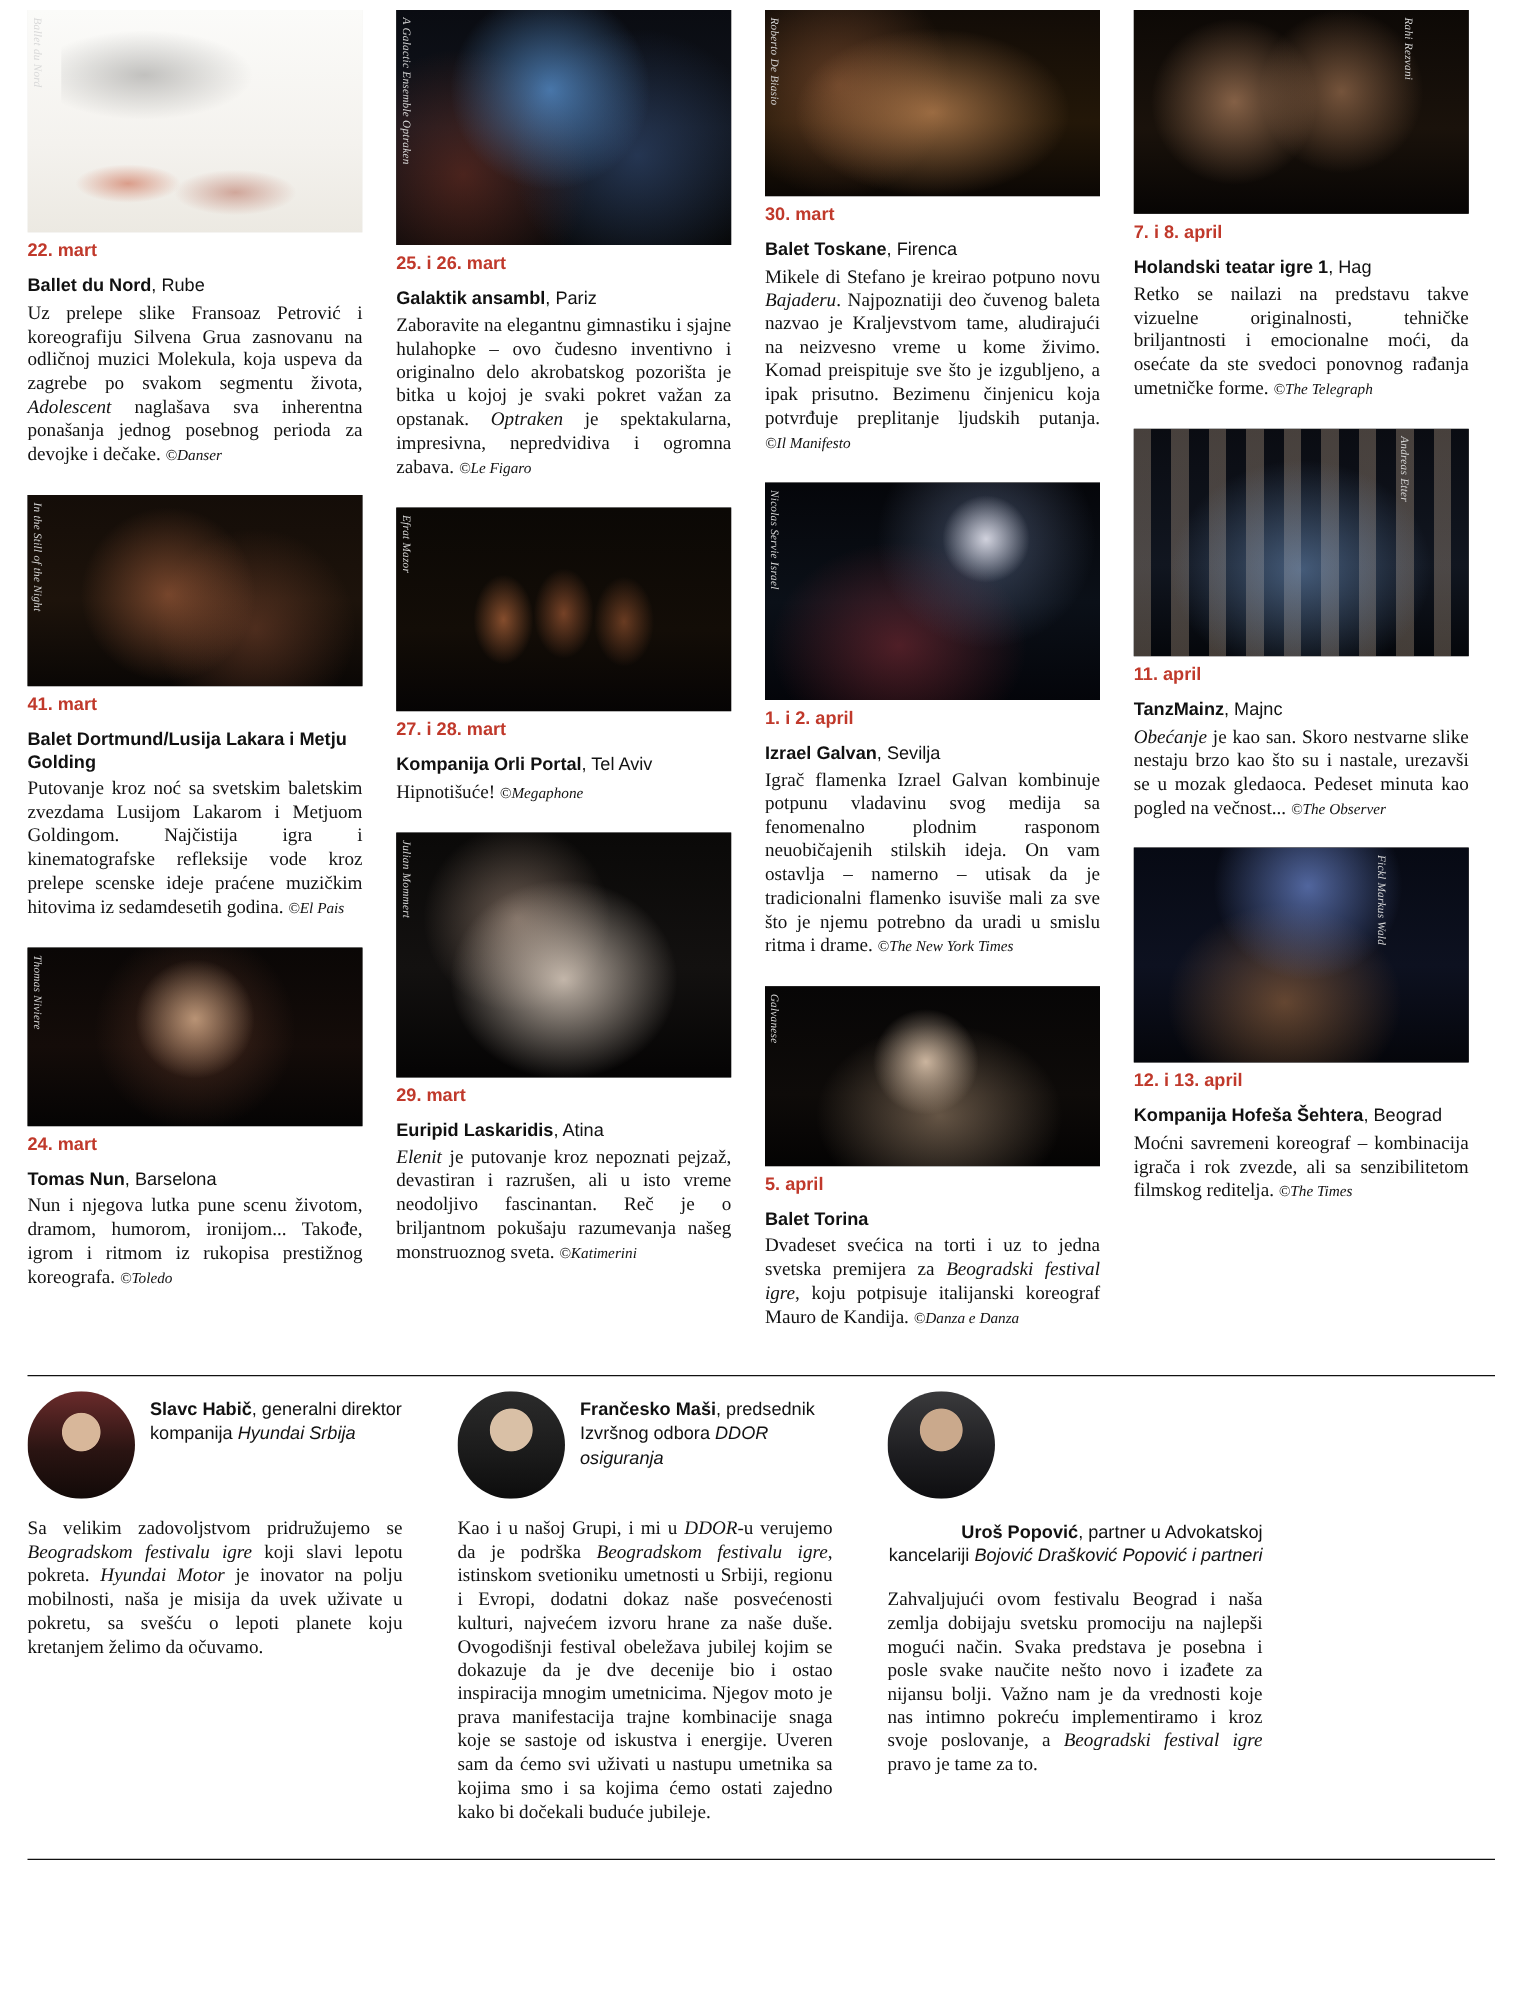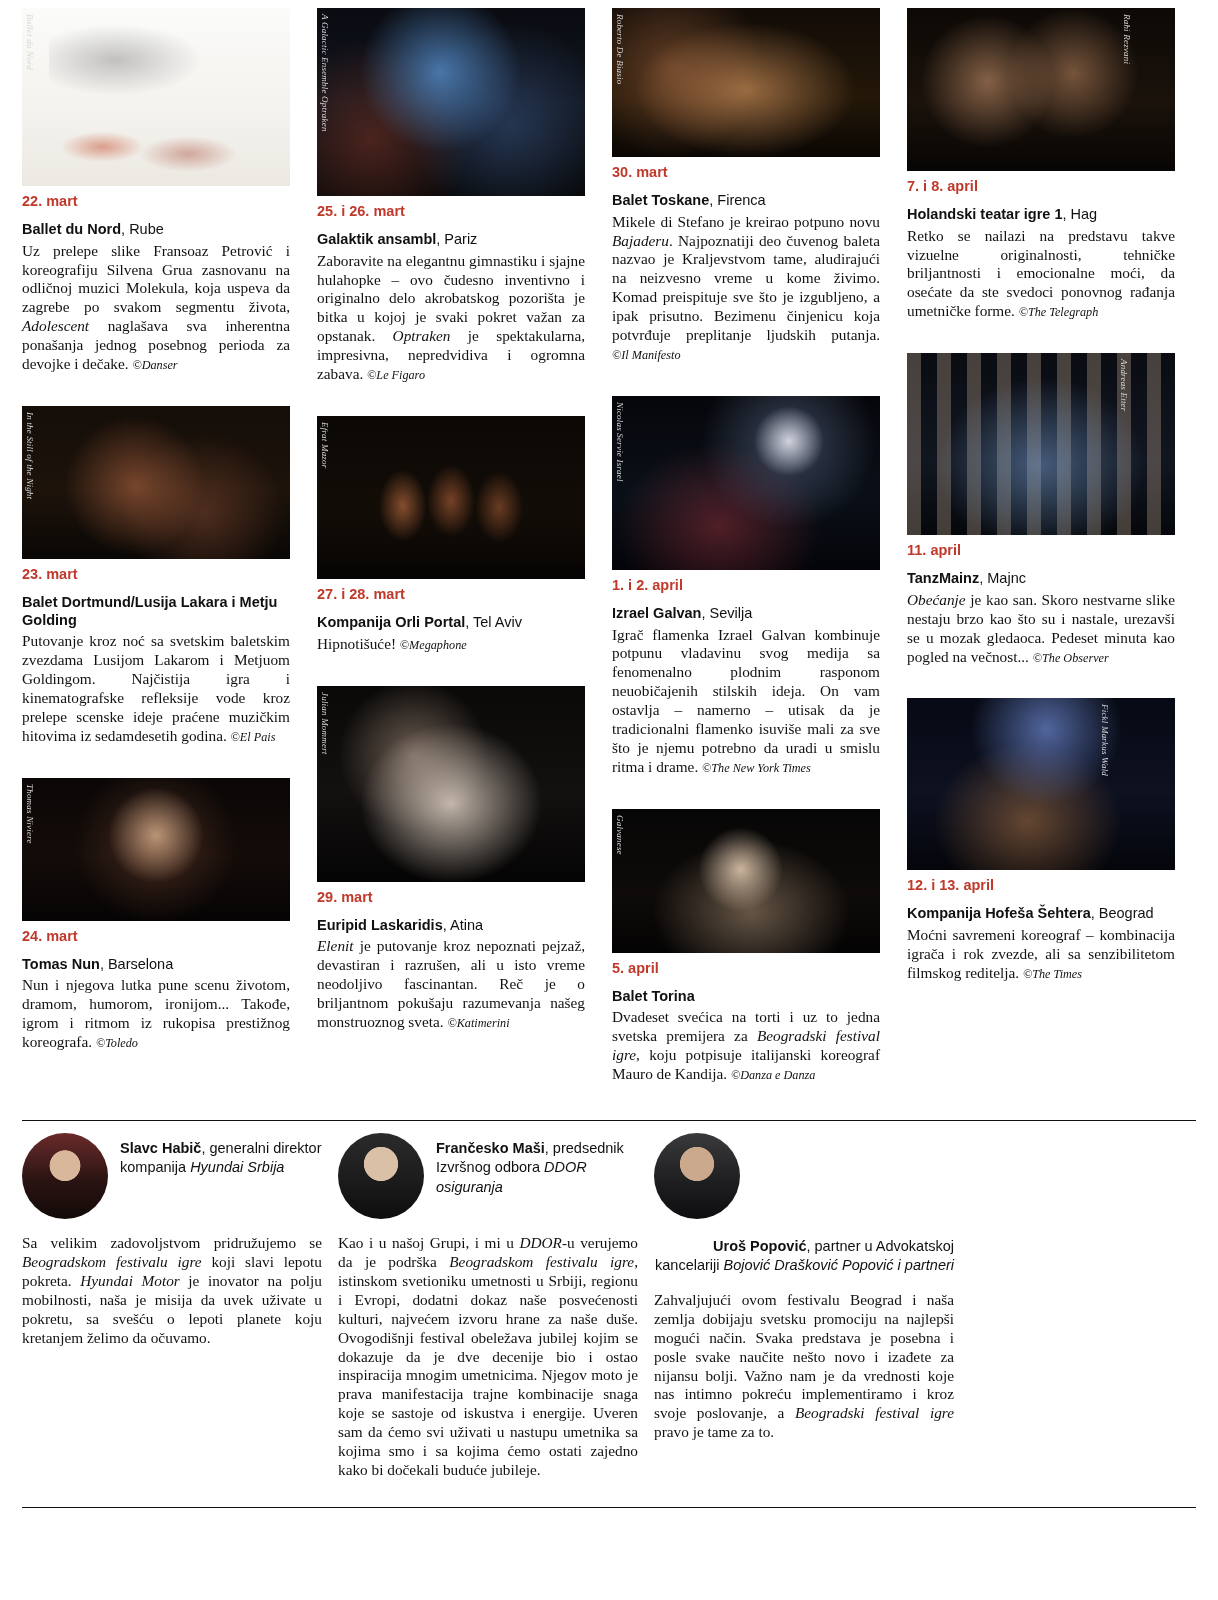--- a/index.html
+++ b/index.html
@@ -1,41 +1,41 @@
 <!DOCTYPE html>
 <html><head>
 <meta charset="utf-8">
 <style>
   html,body{margin:0;padding:0;background:#ffffff;}
   body{width:1218px;height:1600px;font-family:"Liberation Serif",serif;color:#111;}
   .page{position:relative;width:1218px;height:1600px;box-sizing:border-box;padding:8px 22px 10px 22px;}
 
   .grid{display:grid;grid-template-columns:268px 268px 268px 268px;column-gap:27px;}
-  .col{display:flex;flex-direction:column;gap:10px;}
+  .col{display:flex;flex-direction:column;}
 
   .photo{position:relative;width:100%;background:#0b0b0b;overflow:hidden;margin-bottom:7px;}
   .photo .credit{position:absolute;left:3px;top:6px;transform-origin:left top;transform:rotate(90deg) translateY(-100%);
       font-family:"Liberation Serif",serif;font-style:italic;font-size:9px;color:#d8d8d8;white-space:nowrap;letter-spacing:.2px;}
   .photo .credit.right{left:auto;right:3px;}
   .photo .inner{position:absolute;inset:0;}
 
   .date{color:#c0392b;font-family:"Liberation Sans",sans-serif;font-weight:bold;font-size:14.5px;margin:2px 0 1px 0;}
   .title{font-family:"Liberation Sans",sans-serif;font-size:14.5px;margin:12px 0 3px 0;line-height:1.22;}
   .title b{font-weight:bold;}
   .title .loc{font-weight:normal;}
   .body{font-size:15.3px;line-height:1.235;text-align:justify;margin:0 0 12px 0;}
   .body i{font-style:italic;}
   .src{font-style:italic;font-size:12.2px;white-space:nowrap;}
 
   .blk{margin-bottom:10px;}
 
   hr.sep{border:0;border-top:1.3px solid #111;margin:14px 0 12px 0;}
   hr.sepb{border:0;border-top:1.3px solid #111;margin:12px 0 0 0;}
 
-  .quotes{display:grid;grid-template-columns:300px 300px 300px;column-gap:16px;}
+  .quotes{display:grid;grid-template-columns:300px 300px 300px;column-gap:44px;}
   .qhead{display:flex;align-items:flex-start;gap:12px;margin-bottom:10px;}
   .avatar{width:86px;height:86px;border-radius:50%;flex:0 0 86px;background:#222;overflow:hidden;position:relative;}
   .qname{font-family:"Liberation Sans",sans-serif;font-size:14.5px;line-height:1.34;padding-top:6px;}
   .qname b{font-weight:bold;}
   .qname i{font-style:italic;}
   .qtext{font-size:15.3px;line-height:1.235;text-align:justify;}
   .qtext i{font-style:italic;}
   .q2 .qhead{justify-content:flex-end;}
   .q3 .qhead{flex-direction:column;}
   .right-al{text-align:right;}
@@ -119,21 +119,21 @@
         <div class="date">22. mart</div>
         <div class="title"><b>Ballet du Nord</b><span class="loc">, Rube</span></div>
         <p class="body"><span>Uz prelepe slike Fransoaz Petrović i koreografiju Silvena Grua zasnovanu na odličnoj muzici Molekula, koja uspeva da zagrebe po svakom segmentu života, </span><i>Adolescent</i><span> naglašava sva inherentna ponašanja jednog posebnog perioda za devojke i dečake. </span><span class="src">©Danser</span></p>
       </div>
 
       <div class="blk">
         <div class="photo ph3" style="height:153px">
           <div class="inner"></div>
           <span class="credit">In the Still of the Night</span>
         </div>
-        <div class="date">23. mart</div>
+        <div class="date">41. mart</div>
         <div class="title"><b>Balet Dortmund/Lusija Lakara i Metju Golding</b><span class="loc"></span></div>
         <p class="body"><span>Putovanje kroz noć sa svetskim baletskim zvezdama Lusijom Lakarom i Metjuom Goldingom. Najčistija igra i kinematografske refleksije vode kroz prelepe scenske ideje praćene muzičkim hitovima iz sedamdesetih godina. </span><span class="src">©El Pais</span></p>
       </div>
 
       <div class="blk">
         <div class="photo ph7" style="height:143px">
           <div class="inner"></div>
           <span class="credit">Thomas Niviere</span>
         </div>
         <div class="date">24. mart</div>

